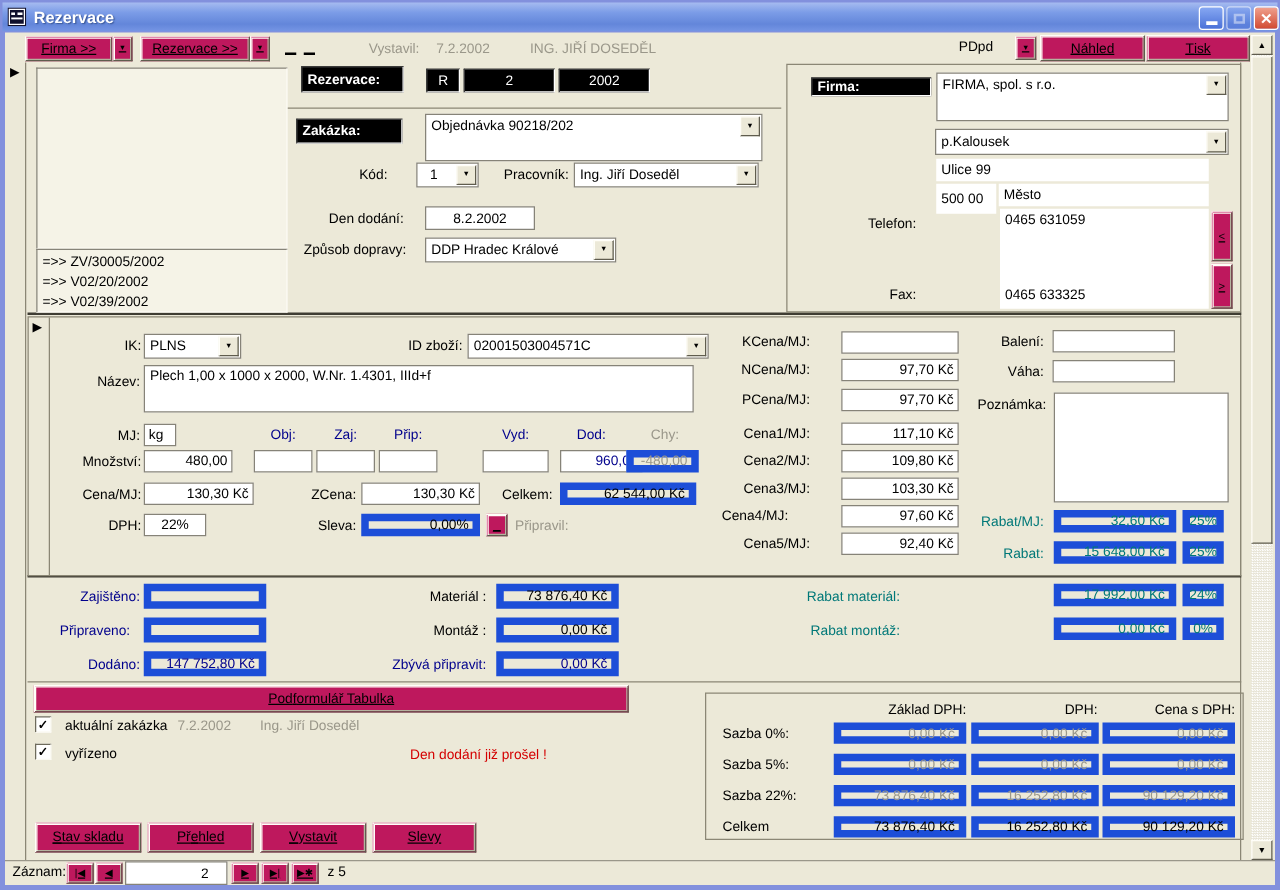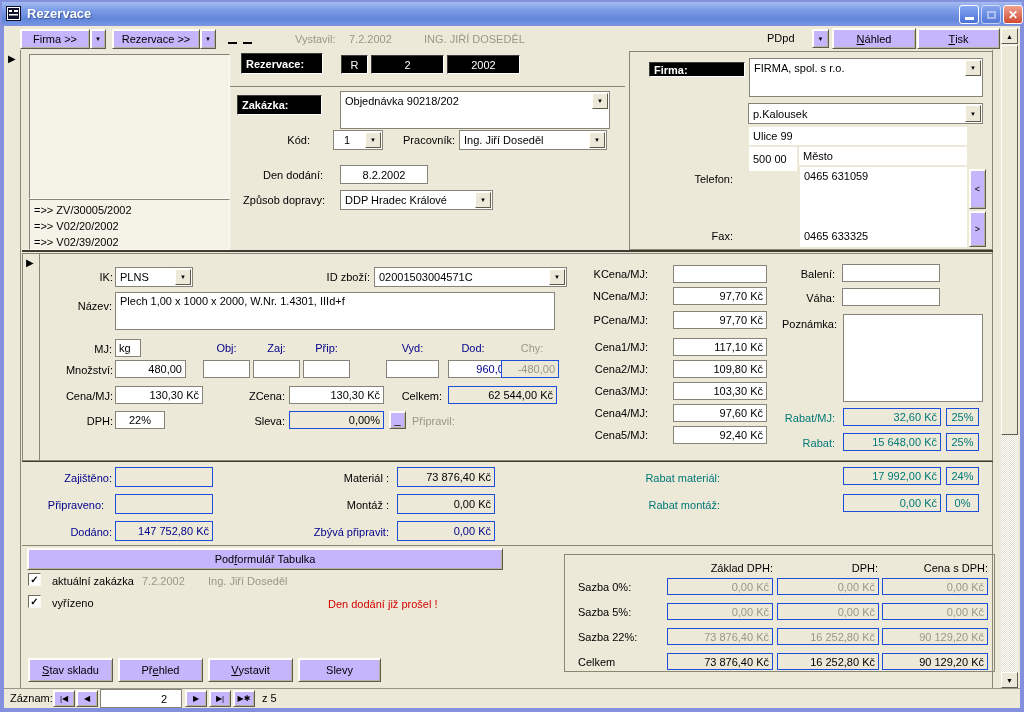--- a/index.html
+++ b/index.html
@@ -24,29 +24,29 @@
   .lbl{position:absolute;line-height:13px;white-space:nowrap;}
   .r{text-align:right;}
   .navy{color:#00008c;}.teal{color:#007878;}.gray{color:#9a978a;}.red2{color:#d40000;}
   .blk{position:absolute;background:#000;color:#fff;font-weight:bold;
     display:flex;align-items:center;padding:0 4px;
     border:1px solid;border-color:#3c3c3c #fff #fff #3c3c3c;}
   .blkv{position:absolute;background:#000;color:#fff;display:flex;align-items:center;
     justify-content:center;border:1px solid;border-color:#3c3c3c #fff #fff #3c3c3c;}
   .in{position:absolute;background:#fff;border:1px solid #868378;
     display:flex;align-items:center;padding:0 3px;}
-  .disp{position:absolute;background:#ece9d8;border:1px solid #1d4ed8;
+  .disp{position:absolute;background:#ece9d8;border:6px solid #1d4ed8;
     display:flex;align-items:center;padding:0 3px;}
   .flat{position:absolute;background:#fff;}
   .ar{justify-content:flex-end;}
   .ac{justify-content:center;}
-  .btn{position:absolute;background:#c4b5fd;border:1px solid;
+  .btn{position:absolute;background:#be185d;border:1px solid;
     border-color:#fffef8 #5f5c4e #5f5c4e #fffef8;
     box-shadow:inset 1px 1px 0 #fffef8,inset -1px -1px 0 #b5b29e;
-    display:flex;align-items:center;justify-content:center;cursor:default;}
+    display:flex;align-items:center;justify-content:center;cursor:default;text-decoration:underline;}
   .combo{position:absolute;background:#fff;border:1px solid #868378;}
   .combo .ct{position:absolute;left:4px;top:50%;transform:translateY(-50%);white-space:nowrap;}
   .combo.tall .ct{top:3px;transform:none;}
   .combo .arrow{position:absolute;top:1px;right:1px;bottom:1px;width:16px;background:#ece9d8;
     border:1px solid;border-color:#fffef8 #5f5c4e #5f5c4e #fffef8;
     display:flex;align-items:center;justify-content:center;font-size:6px;color:#000;}
   .combo.tall .arrow{bottom:auto;height:16px;}
   .list{position:absolute;background:#f5f3e7;border:1px solid;border-color:#868378 #fbfaf3 #fbfaf3 #868378;}
   .hline{position:absolute;background:#8b8775;height:1px;}
   .vline{position:absolute;background:#8b8775;width:1px;}
@@ -226,21 +226,21 @@
   <span class="lbl r" style="left:560px;top:290px;width:88px;">NCena/MJ:</span>
   <div class="in ar" style="left:673px;top:287px;width:94px;height:18px;">97,70 Kč</div>
   <span class="lbl r" style="left:560px;top:314px;width:88px;">PCena/MJ:</span>
   <div class="in ar" style="left:673px;top:311px;width:94px;height:18px;">97,70 Kč</div>
   <span class="lbl r" style="left:560px;top:341px;width:88px;">Cena1/MJ:</span>
   <div class="in ar" style="left:673px;top:338px;width:94px;height:18px;">117,10 Kč</div>
   <span class="lbl r" style="left:560px;top:363px;width:88px;">Cena2/MJ:</span>
   <div class="in ar" style="left:673px;top:360px;width:94px;height:18px;">109,80 Kč</div>
   <span class="lbl r" style="left:560px;top:385px;width:88px;">Cena3/MJ:</span>
   <div class="in ar" style="left:673px;top:382px;width:94px;height:18px;">103,30 Kč</div>
-  <span class="lbl r" style="left:560px;top:407px;width:88px;">Cena4/MJ:</span>
+  <span class="lbl r" style="left:560px;top:407px;width:88px;text-align:center;">Cena4/MJ:</span>
   <div class="in ar" style="left:673px;top:404px;width:94px;height:18px;">97,60 Kč</div>
   <span class="lbl r" style="left:560px;top:429px;width:88px;">Cena5/MJ:</span>
   <div class="in ar" style="left:673px;top:426px;width:94px;height:18px;">92,40 Kč</div>
 
   <span class="lbl r" style="left:770px;top:268px;width:65px;">Balení:</span>
   <div class="in" style="left:842px;top:264px;width:98px;height:18px;"></div>
   <span class="lbl r" style="left:770px;top:292px;width:65px;">Váha:</span>
   <div class="in" style="left:842px;top:288px;width:98px;height:18px;"></div>
   <span class="lbl r" style="left:770px;top:318px;width:67px;">Poznámka:</span>
   <div class="in" style="left:843px;top:314px;width:140px;height:88px;align-items:flex-start;"></div>

